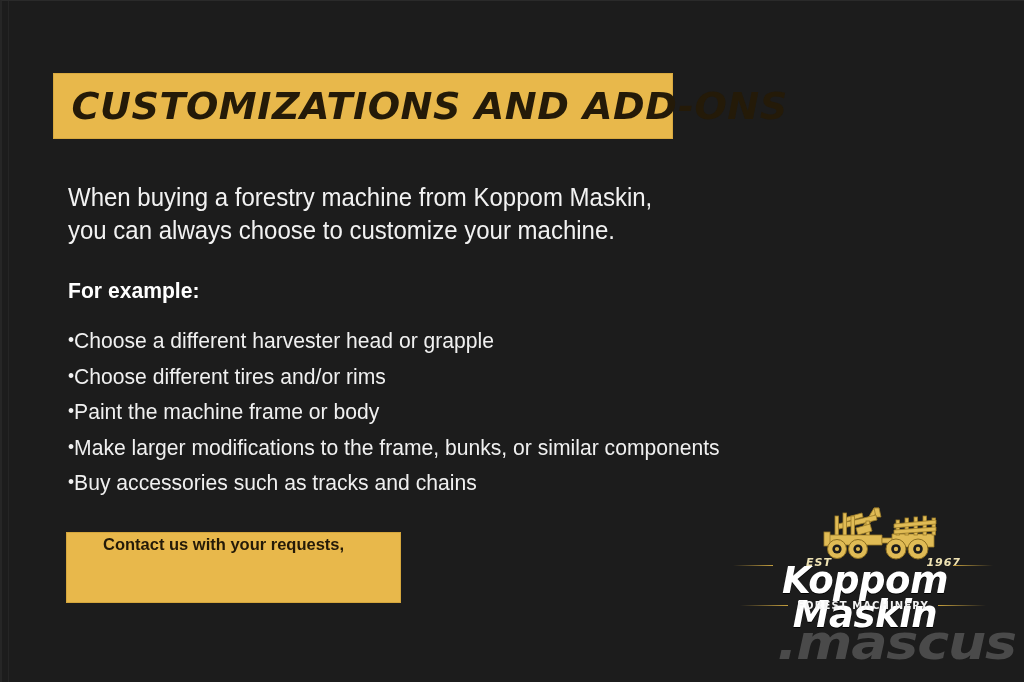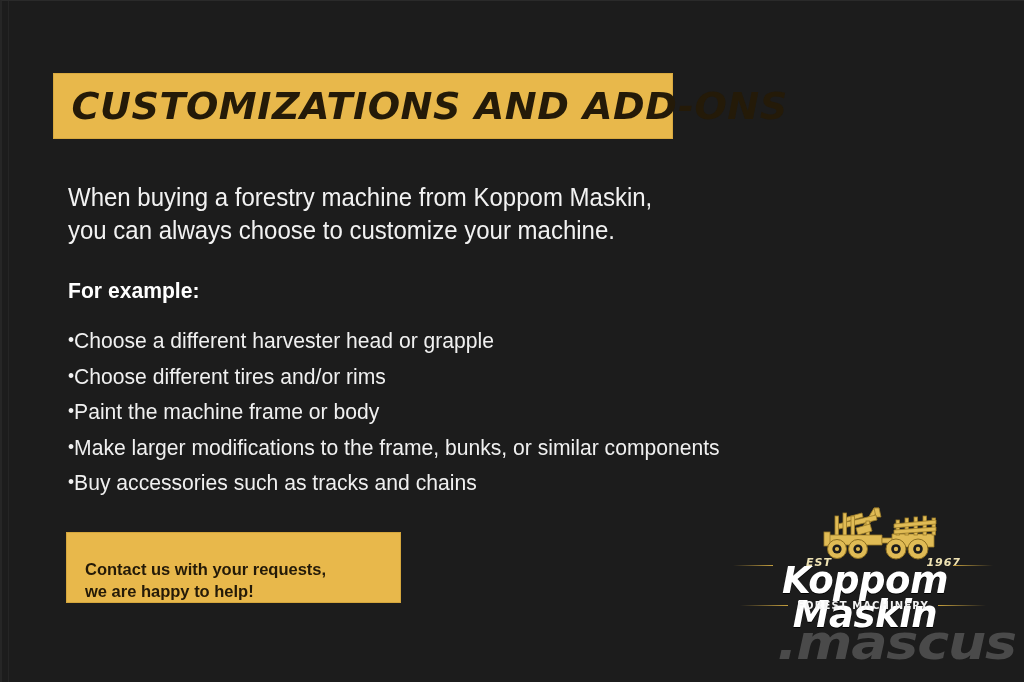--- a/index.html
+++ b/index.html
@@ -110,22 +110,22 @@
   .contact-box {
     position: absolute;
     left: 65px;
     top: 532px;
     width: 333px;
     height: 69px;
     background: #e8b84b;
     box-shadow: 0 0 0 1px #d4a63d;
     display: flex;
     flex-direction: column;
-    justify-content: flex-end;
-    padding-left: 18px;
+    justify-content: flex-start;
+    padding-left: 36px;
     box-sizing: border-box;
   }
   .contact-box .cta-line {
     color: #241a08;
     font-size: 16.5px;
     font-weight: bold;
     line-height: 22px;
     white-space: nowrap;
   }
 
@@ -263,21 +263,20 @@
     <li>
       <span class="dot">•</span><span>Make larger modifications to the frame, bunks, or similar components</span>
     </li>
     <li>
       <span class="dot">•</span><span>Buy accessories such as tracks and chains</span>
     </li>
   </ul>
 
   <div class="contact-box">
     <div class="cta-line">Contact us with your requests,</div>
-    <div class="cta-line">we are happy to help!</div>
   </div>
 
   <div class="logo">
 
     <svg class="logo-machine" width="170" height="58" viewBox="0 0 170 58">
       <g fill="#e0bb55" stroke="#9c7c28" stroke-width="0.8">
 
         <path d="M96 4 L101 4 L86 29 L81 29 Z"></path>
         <path d="M96 4 L101 4 L103 13 L98 13 Z"></path>
         <path d="M60 20 L98 11 L99 16 L61 25 Z"></path>

